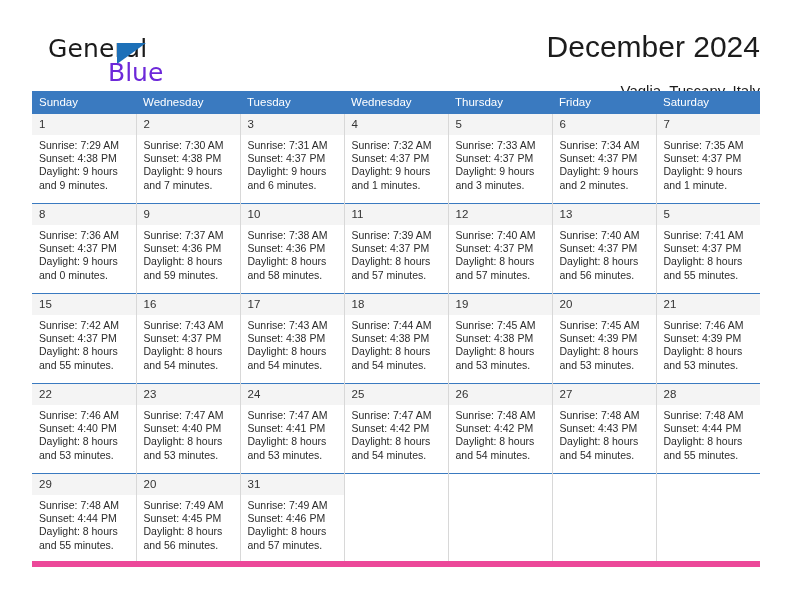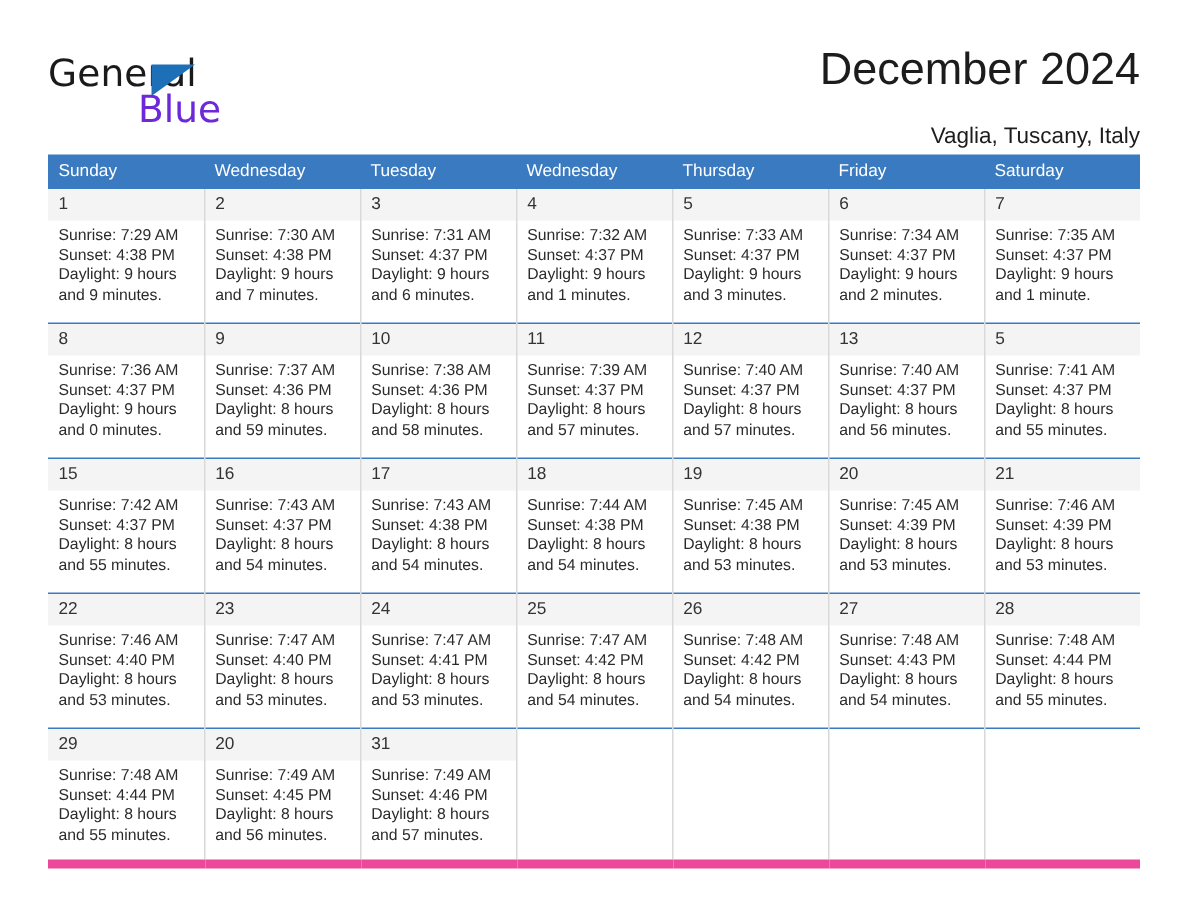--- a/index.html
+++ b/index.html
@@ -24,21 +24,21 @@
   
   .top {
     position: absolute;
     left: 32px;
     top: 28px;
     right: 32px;
     height: 70px;
   }
   .logo {
     position: absolute;
-    left: 0;
+    left: 16px;
     top: 6px;
     width: 200px;
     height: 56px;
     text-align: center;
   }
   .logo-general {
     position: absolute;
     left: 0;
     top: 0;
     font-size: 25px;
@@ -87,21 +87,21 @@
     line-height: 22px;
     margin-top: 14px;
     white-space: nowrap;
     font-family: "Liberation Sans", sans-serif;
   }
 
   
   .calendar {
     position: absolute;
     left: 32px;
-    top: 103px;
+    top: 91px;
     width: 728px;
   }
   table.cal {
     border-collapse: collapse;
     table-layout: fixed;
     width: 728px;
   }
   table.cal th {
     background: #3a7ac0;
     color: #ffffff;

